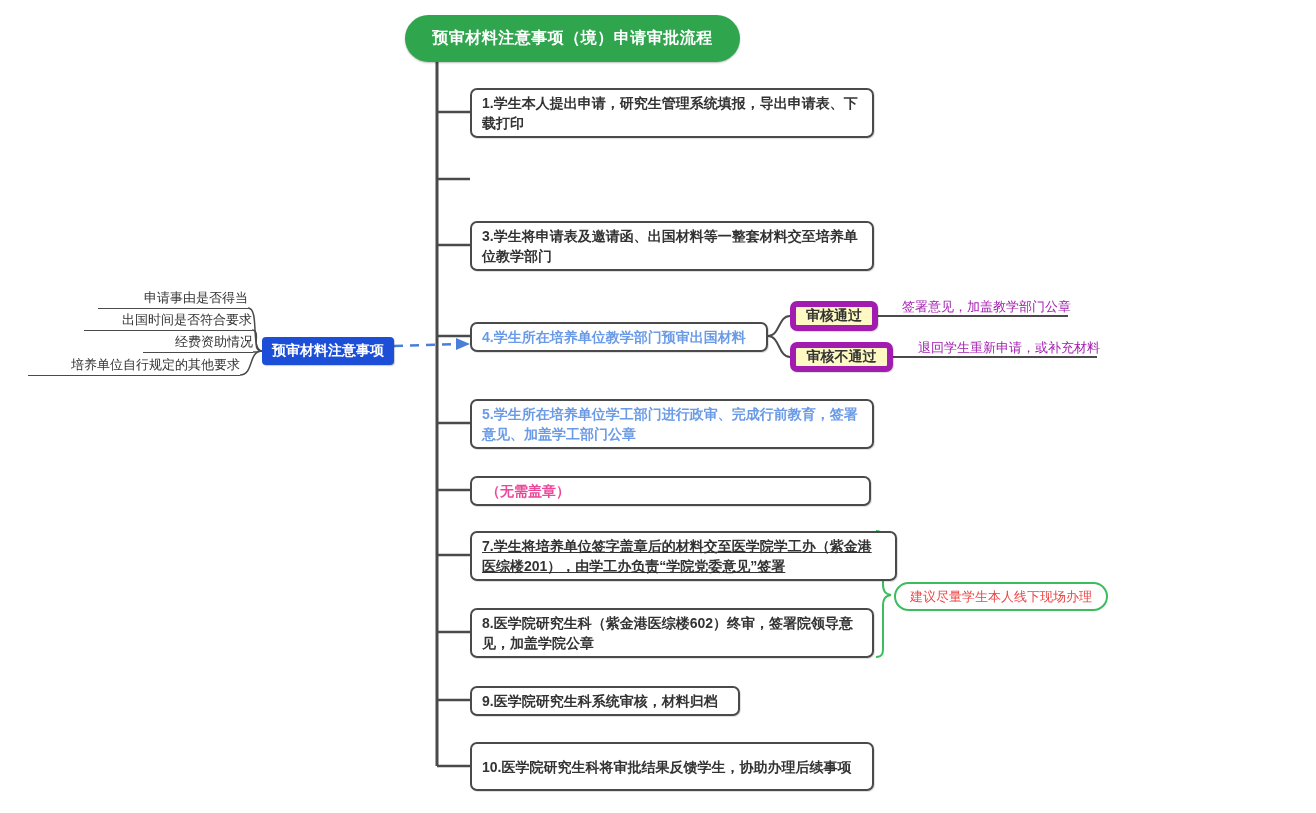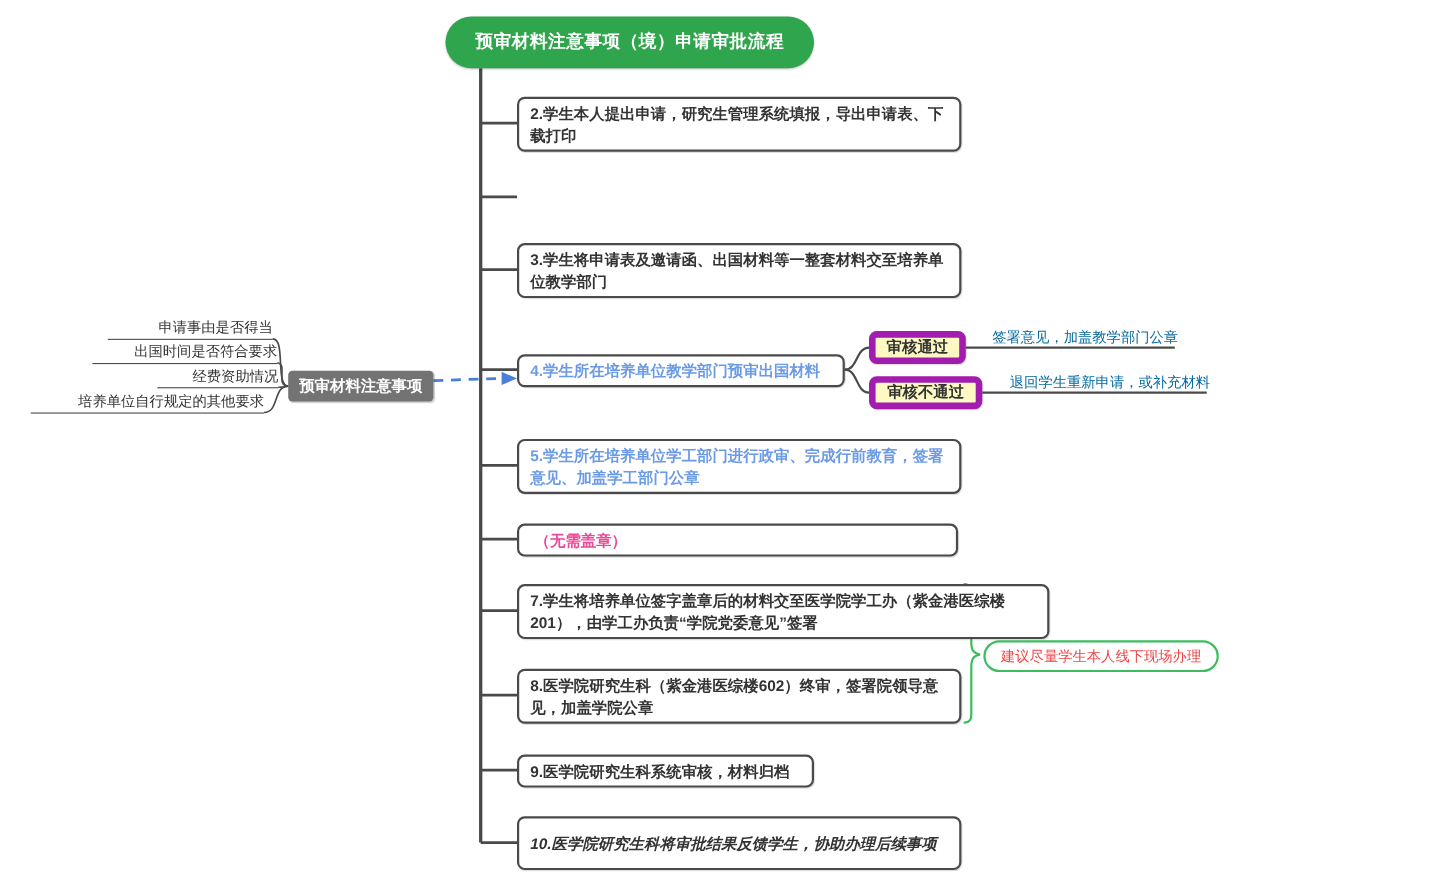--- a/index.html
+++ b/index.html
@@ -19,31 +19,31 @@
     border:2px solid #4a4a4a;border-radius:7px;
     padding:3px 10px;display:flex;align-items:center;
     font-size:14px;font-weight:bold;color:#333;line-height:20px;
     box-shadow:1px 1px 0 rgba(0,0,0,.12);
   }
   .step .txt{display:inline;}
   .blue .txt{color:#6b9be6;}
   .red{color:#ec4899;font-weight:bold;margin-left:4px;white-space:nowrap;}
   .note-node{
     position:absolute;left:262px;top:337px;width:132px;height:28px;box-sizing:border-box;
-    background:#737373;border-radius:4px;display:flex;align-items:center;justify-content:center;
+    background:#1d4ed8;border-radius:4px;display:flex;align-items:center;justify-content:center;
     color:#fff;font-size:14px;font-weight:bold;
     box-shadow:1px 1px 1px rgba(0,0,0,.2);
   }
   .leaf-label{
     position:absolute;box-sizing:border-box;font-size:13px;color:#333;
     text-align:right;border-bottom:1.5px solid #4a4a4a;height:21px;line-height:19px;
     white-space:nowrap;
   }
   .outcome-label{
-    position:absolute;font-size:13px;color:#0369a1;white-space:nowrap;line-height:16px;
+    position:absolute;font-size:13px;color:#a21caf;white-space:nowrap;line-height:16px;
   }
   .review-node{
     position:absolute;box-sizing:border-box;background:#fef9c3;border:6px solid #a21caf;border-radius:7px;
     display:flex;align-items:center;justify-content:center;
     font-size:14px;font-weight:bold;color:#333;box-shadow:1px 1px 0 rgba(0,0,0,.12);
   }
   .annotation-pill{
     position:absolute;left:894px;top:582px;box-sizing:border-box;height:29px;padding:0 14px;
     border:2px solid #3bbd5e;border-radius:15px;background:#fff;
     display:flex;align-items:center;font-size:13px;color:#ef4444;white-space:nowrap;
@@ -91,44 +91,44 @@
     </g>
 
     <path d="M876,531 C884,531 883,537 883,543 L883,584 C883,591 885,594 891,595 C885,596 883,599 883,606 L883,645 C883,651 884,657 876,657" stroke="#3bbd5e" stroke-width="2" fill="none"></path>
   </svg>
 
   <div class="root-topic">
     <span>预审材料注意事项（境）申请审批流程</span>
   </div>
 
   <div class="step" style="left:470px;top:88px;width:404px;min-height:49px;">
-    <span class="txt">2.学生本人提出申请，研究生管理系统填报，导出申请表、下载打印</span>
+    <span class="txt">1.学生本人提出申请，研究生管理系统填报，导出申请表、下载打印</span>
   </div>
   <div class="step" style="left:470px;top:221px;width:404px;min-height:49px;">
     <span class="txt">3.学生将申请表及邀请函、出国材料等一整套材料交至培养单位教学部门</span>
   </div>
   <div class="step blue" style="left:470px;top:322px;width:298px;min-height:29px;">
     <span class="txt">4.学生所在培养单位教学部门预审出国材料</span>
   </div>
   <div class="step blue" style="left:470px;top:399px;width:404px;min-height:49px;">
     <span class="txt">5.学生所在培养单位学工部门进行政审、完成行前教育，签署意见、加盖学工部门公章</span>
   </div>
   <div class="step blue" style="left:470px;top:476px;width:401px;min-height:29px;white-space:nowrap;">
     <span class="red">（无需盖章）</span>
   </div>
-  <div class="step" style="left:470px;top:531px;width:484px;min-height:49px;">
+  <div class="step" style="left:470px;top:531px;width:427px;min-height:49px;text-decoration:underline;">
     <span class="txt">7.学生将培养单位签字盖章后的材料交至医学院学工办（紫金港医综楼201），由学工办负责“学院党委意见”签署</span>
   </div>
   <div class="step" style="left:470px;top:608px;width:404px;min-height:49px;">
     <span class="txt">8.医学院研究生科（紫金港医综楼602）终审，签署院领导意见，加盖学院公章</span>
   </div>
   <div class="step" style="left:470px;top:686px;width:270px;min-height:29px;">
     <span class="txt">9.医学院研究生科系统审核，材料归档</span>
   </div>
-  <div class="step" style="left:470px;top:742px;width:404px;min-height:49px;font-style:italic;">
+  <div class="step" style="left:470px;top:742px;width:404px;min-height:49px;">
     <span class="txt">10.医学院研究生科将审批结果反馈学生，协助办理后续事项</span>
   </div>
 
   <div class="note-node">
     <span>预审材料注意事项</span>
   </div>
 
   <div class="leaf-label" style="left:98px;top:288px;width:150px;">申请事由是否得当</div>
   <div class="leaf-label" style="left:84px;top:310px;width:168px;">出国时间是否符合要求</div>
   <div class="leaf-label" style="left:143px;top:332px;width:110px;">经费资助情况</div>

